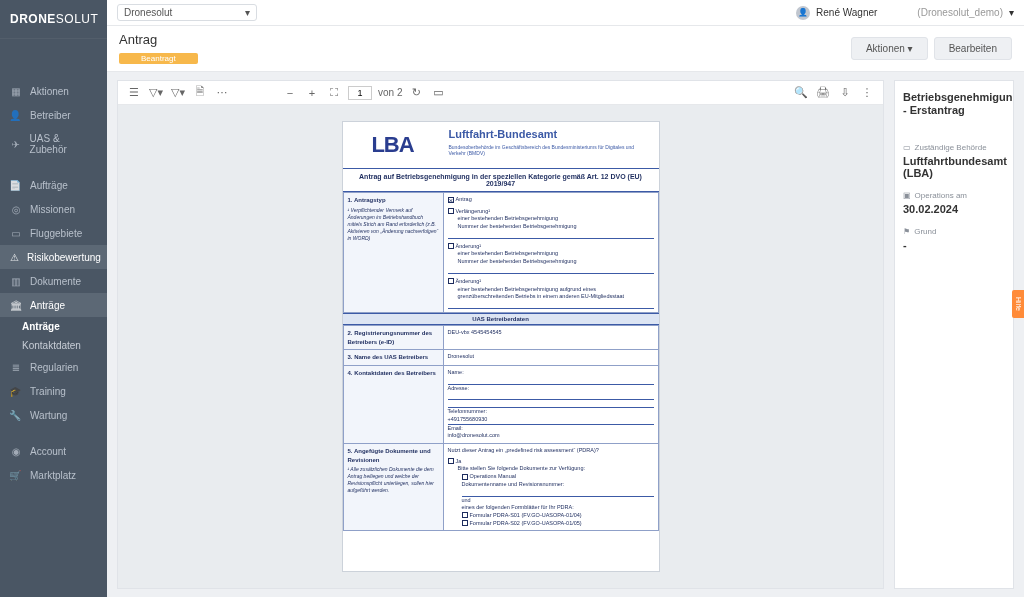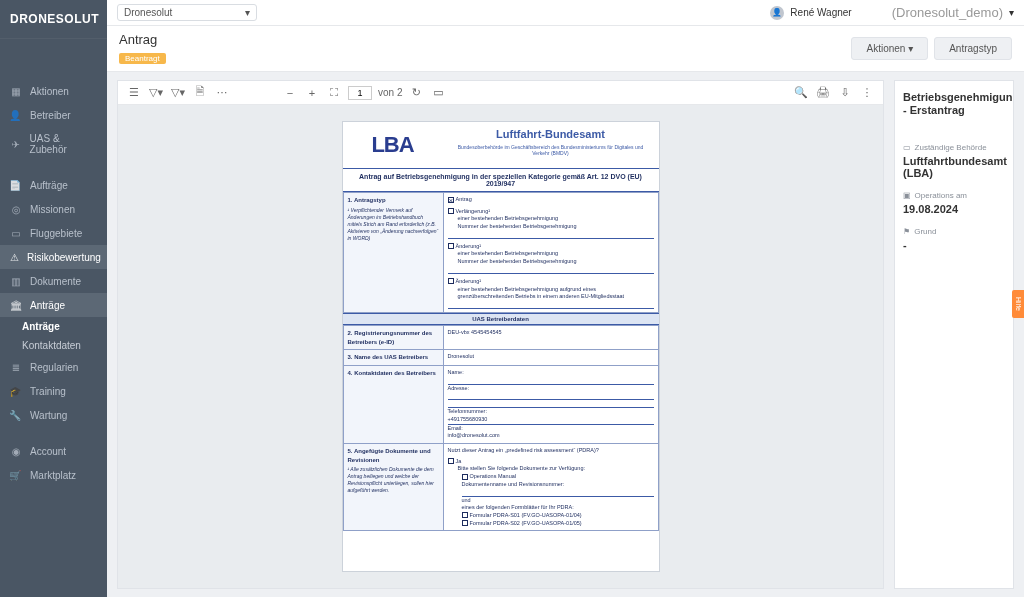--- a/index.html
+++ b/index.html
@@ -1,56 +1,56 @@
 <!DOCTYPE html>
 <html><head>
 <meta charset="utf-8">
 <style>
   * { box-sizing: border-box; margin: 0; padding: 0; }
   html, body { width: 1024px; height: 597px; overflow: hidden; font-family: -apple-system, BlinkMacSystemFont, "Segoe UI", sans-serif; background: #eef0f3; }
   .app { display: flex; width: 100%; height: 100%; }
   
   .sidebar { width: 107px; background: #4a5664; color: #c7cdd6; display: flex; flex-direction: column; flex-shrink: 0; }
   .logo { padding: 12px 10px; font-size: 12px; font-weight: 600; letter-spacing: 0.5px; color: #fff; border-bottom: 1px solid rgba(255,255,255,0.05);}
-  .logo b { font-weight: 700; margin-top: 32px; }
+  .logo b { font-weight: 400; margin-top: 32px; }
   .nav { flex: 1; overflow-y: auto; padding-top: 40px; }
   .nav-group { margin-bottom: 12px; }
   .nav-item { display: flex; align-items: center; gap: 8px; padding: 6px 10px; font-size: 10px; cursor: pointer; color: #b8c0cb; }
   .nav-item.selected { background: #5c6875; color: #fff; }
   .nav-item .ic { width: 12px; height: 12px; display:inline-flex; align-items:center; justify-content:center; font-size:10px; opacity:.8;}
   .sub-item { padding: 4px 10px 4px 22px; font-size: 10px; color: #c7cdd6; cursor:pointer; }
   .sub-item.active { color: #fff; font-weight:600; }
   
   .main { flex: 1; display: flex; flex-direction: column; min-width: 0; }
   .topbar { height: 26px; background: #fff; border-bottom: 1px solid #e6e8eb; display:flex; align-items:center; padding: 0 10px; gap:10px;}
   .workspace-sel { border:1px solid #d9dde2; border-radius:3px; padding:2px 6px; font-size:10px; color:#555; width:140px; display:flex; justify-content:space-between; align-items:center;}
   .spacer { flex:1; }
   .user { display:flex; align-items:center; gap:6px; font-size:10px; color:#333; }
-  .user small { color:#999; font-size:13px;padding-left:34px; }
+  .user small { color:#999; font-size:10px;padding-left:34px; }
   .avatar { width:14px; height:14px; border-radius:50%; background:#c0c6cf; display:inline-flex; align-items:center; justify-content:center; font-size:8px; color:#fff;}
   
   .header { background:#fff; border-bottom:1px solid #e6e8eb; padding: 6px 12px; display:flex; align-items:center;}
   .header-title { font-size:13px; color:#333; }
-  .badge { display:inline-block; margin-top:2px; font-size:8px; padding:1px 6px; background:#f7b84b; color:#fff; border-radius:2px;}
+  .badge { display:inline-block; margin-top:2px; font-size:8px; padding:1px 22px; background:#f7b84b; color:#fff; border-radius:2px;}
   .header-actions { margin-left:auto; display:flex; gap:6px;align-items:flex-end;}
   .btn { font-size:10px; padding:5px 14px; background:#eef0f3; border:1px solid #e0e3e8; color:#555; border-radius:3px; cursor:pointer;}
   
   .content { flex:1; display:flex; gap:10px; padding:8px 10px; min-height:0;}
   .pdf-pane { flex:1; background:#fff; border:1px solid #e0e3e8; display:flex; flex-direction:column; min-width:0;}
   .pdf-toolbar { height:24px; border-bottom:1px solid #e6e8eb; display:flex; align-items:center; gap:6px; padding:0 8px; color:#666;}
   .pdf-toolbar .tb { width:16px; height:16px; display:inline-flex; align-items:center; justify-content:center; font-size:11px; cursor:pointer; }
   .page-in { width:24px; height:14px; border:1px solid #ccc; font-size:9px; text-align:center;}
   .pdf-toolbar .lbl { font-size:10px; color:#666;}
   .tb-gap { flex:1; }
   .pdf-body { flex:1; overflow:auto; background:#e9ecef; display:flex; justify-content:center; padding:16px 0;}
   .pdf-page { width:318px; background:#fff; border:1px solid #ccd2da; font-size:6px; color:#1d2c5e;}
   .pdf-head { display:flex; border-bottom:1px solid #3c5aa6;}
   .pdf-logo { width:100px; display:flex; align-items:center; justify-content:center; padding:10px 0;}
   .pdf-logo span { font-size:22px; font-weight:900; color:#2a3d8f; letter-spacing:-1px;}
-  .pdf-htitle { flex:1; text-align:center; padding:6px;}
+  .pdf-htitle { flex:1; padding:6px;}
   .pdf-htitle h2 { color:#3c5aa6; font-size:11px; margin-bottom:4px;}
   .pdf-htitle p { color:#3c5aa6; font-size:5px; line-height:1.2;}
   .pdf-sub { text-align:center; font-weight:bold; padding:4px; font-size:7px; border-bottom:1px solid #3c5aa6;}
   table.ftbl { width:100%; border-collapse:collapse;}
   table.ftbl td { border:1px solid #8fa0c8; padding:3px 4px; vertical-align:top; font-size:5.5px; line-height:1.4;}
   table.ftbl td.lab { width:100px; background:#f2f5fb; color:#1d2c5e;}
   table.ftbl td.lab b { font-size:6px;}
   table.ftbl td.lab em { font-style:italic; font-size:5px; display:block; margin-top:2px;}
   .chk { display:inline-block; width:6px; height:6px; border:1px solid #1d2c5e; margin-right:2px; vertical-align:middle; position:relative;}
   .chk.cx::after{content:"×"; position:absolute; top:-3px; left:0; font-size:8px;}
@@ -157,21 +157,21 @@
       </div>
     </div>
 
     <div class="header">
       <div>
         <div class="header-title">Antrag</div>
         <span class="badge">Beantragt</span>
       </div>
       <div class="header-actions">
         <button class="btn">Aktionen ▾</button>
-        <button class="btn">Antragstyp</button>
+        <button class="btn">Bearbeiten</button>
       </div>
     </div>
 
     <div class="content">
       <div class="pdf-pane">
         <div class="pdf-toolbar">
           <span class="tb">☰</span>
           <span class="tb">▽▾</span>
           <span class="tb">▽▾</span>
           <span class="tb">🗎</span>
@@ -273,21 +273,21 @@
               <span>▭</span>
               <span>Zuständige Behörde</span>
             </div>
           <div class="sp-val">Luftfahrtbundesamt (LBA)</div>
         </div>
         <div class="sp-field">
           <div class="sp-lbl">
               <span>▣</span>
               <span>Operations am</span>
             </div>
-          <div class="sp-val">19.08.2024</div>
+          <div class="sp-val">30.02.2024</div>
         </div>
         <div class="sp-field">
           <div class="sp-lbl">
               <span>⚑</span>
               <span>Grund</span>
             </div>
           <div class="sp-val">-</div>
         </div>
       </div>
     </div>

